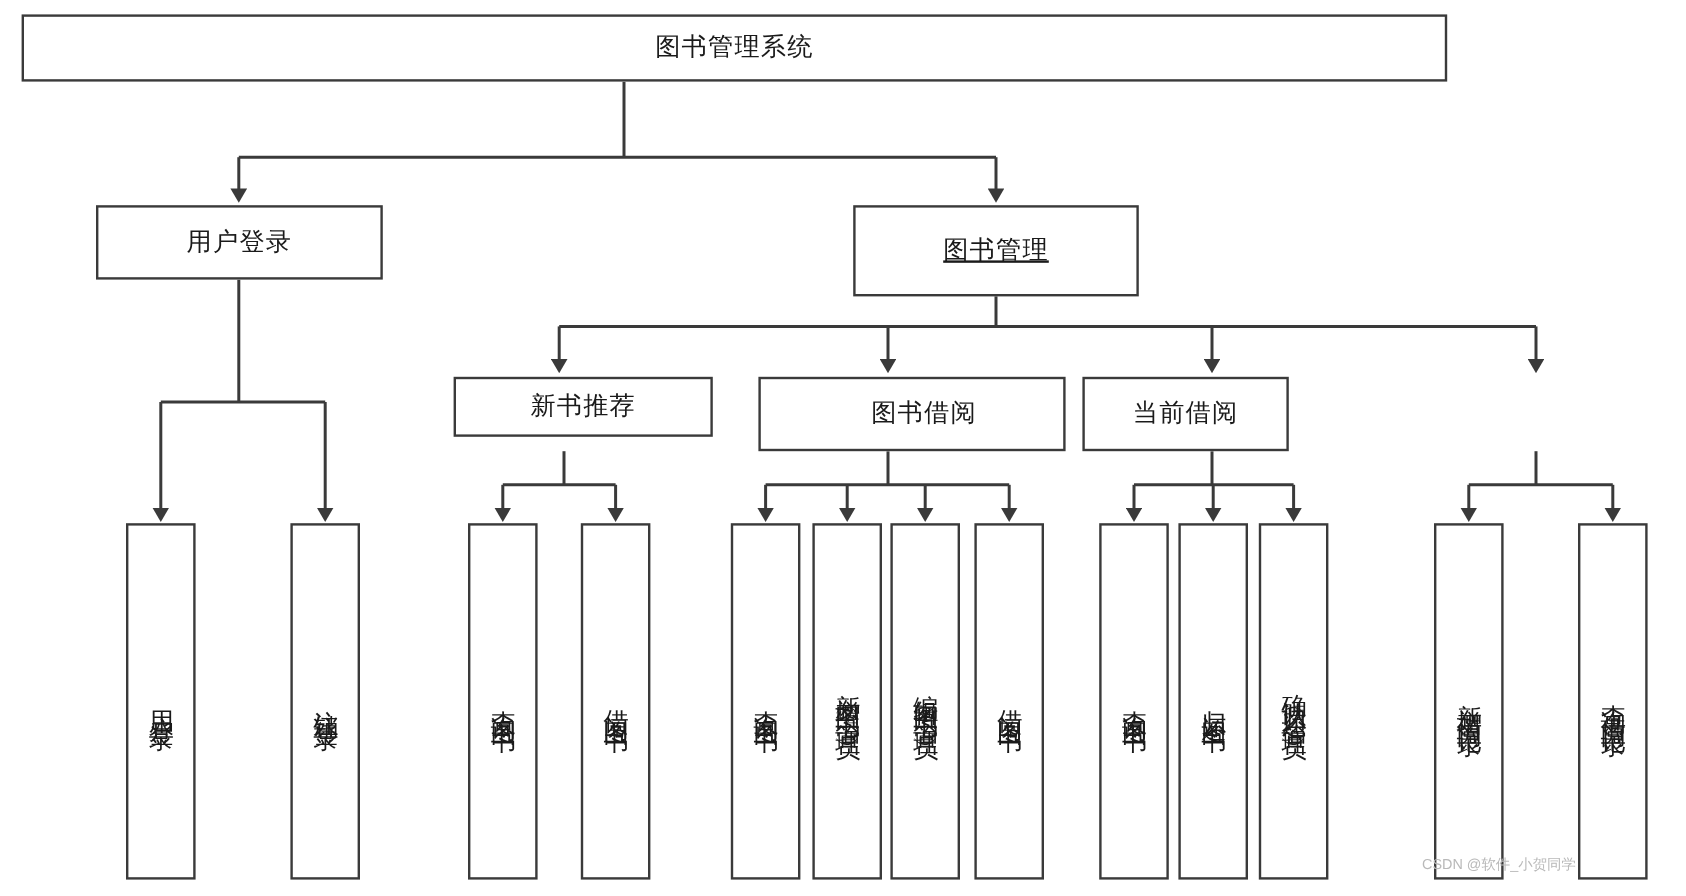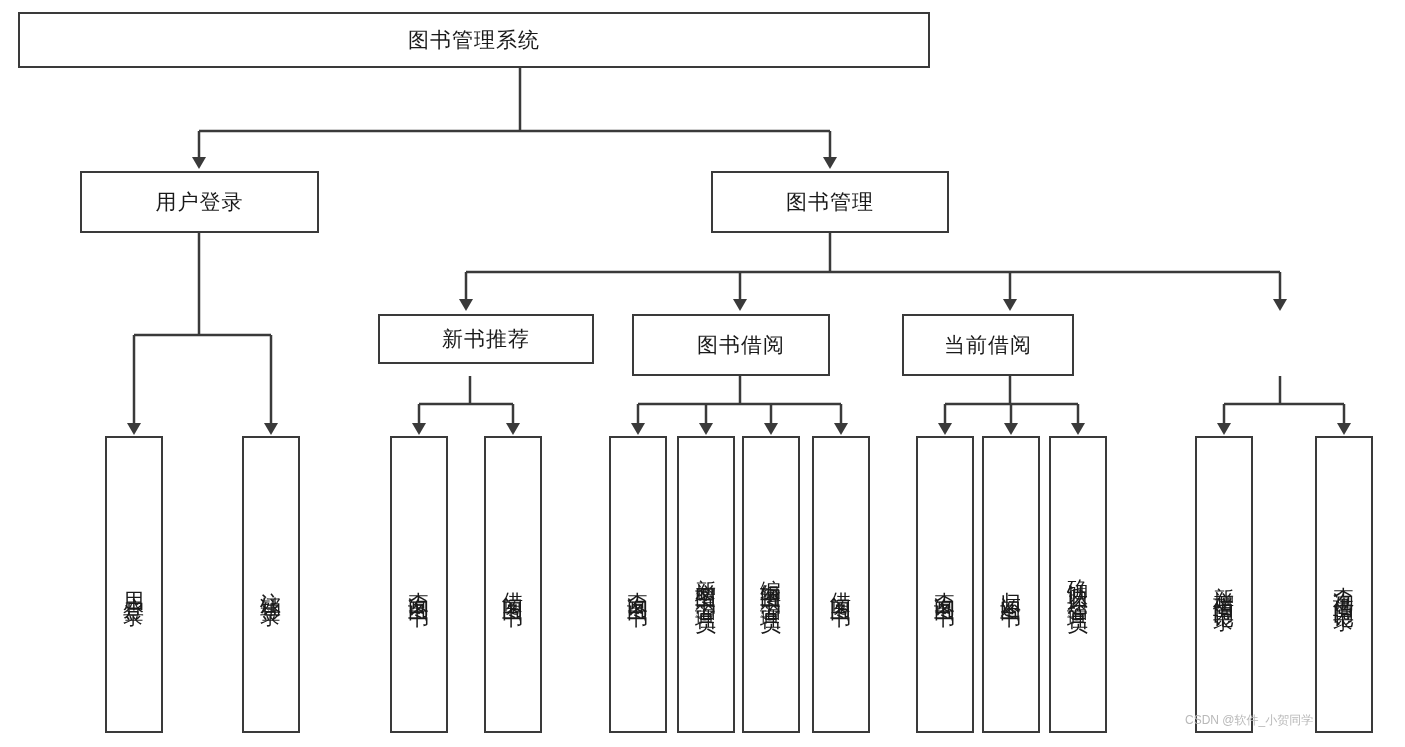--- a/index.html
+++ b/index.html
@@ -119,35 +119,35 @@
       <path d="M1011,404 L1011,424" marker-end="url(#arrow)"></path>
       <path d="M1078,404 L1078,424" marker-end="url(#arrow)"></path>
 
       <path d="M1280,376 L1280,404"></path>
       <path d="M1224,404 L1344,404"></path>
       <path d="M1224,404 L1224,424" marker-end="url(#arrow)"></path>
       <path d="M1344,404 L1344,424" marker-end="url(#arrow)"></path>
     </g>
   </svg>
 
-  <div class="node h-node" style="left:18px; top:12px; width:912px; height:56px;">
+  <div class="node h-node" style="left:18px; top:12px; width:1188px; height:56px;">
     <span class="node-label">图书管理系统</span>
   </div>
 
   <div class="node h-node" style="left:80px; top:171px; width:239px; height:62px;">
     <span class="node-label">用户登录</span>
   </div>
-  <div class="node h-node" style="left:711px; top:171px; width:238px; height:62px;">
+  <div class="node h-node" style="left:711px; top:171px; width:238px; height:76px;text-decoration:underline;">
     <span class="node-label">图书管理</span>
   </div>
 
   <div class="node h-node" style="left:378px; top:314px; width:216px; height:50px;">
     <span class="node-label">新书推荐</span>
   </div>
-  <div class="node h-node" style="left:632px; top:314px; width:198px; height:62px;padding-left:20px;">
+  <div class="node h-node" style="left:632px; top:314px; width:256px; height:62px;padding-left:20px;">
     <span class="node-label">图书借阅</span>
   </div>
   <div class="node h-node" style="left:902px; top:314px; width:172px; height:62px;">
     <span class="node-label">当前借阅</span>
   </div>
 
   <div class="node v-node" style="left:105px; top:436px; width:58px; height:297px;">
     <span class="node-label">用户登录</span>
   </div>
   <div class="node v-node" style="left:242px; top:436px; width:58px; height:297px;">

